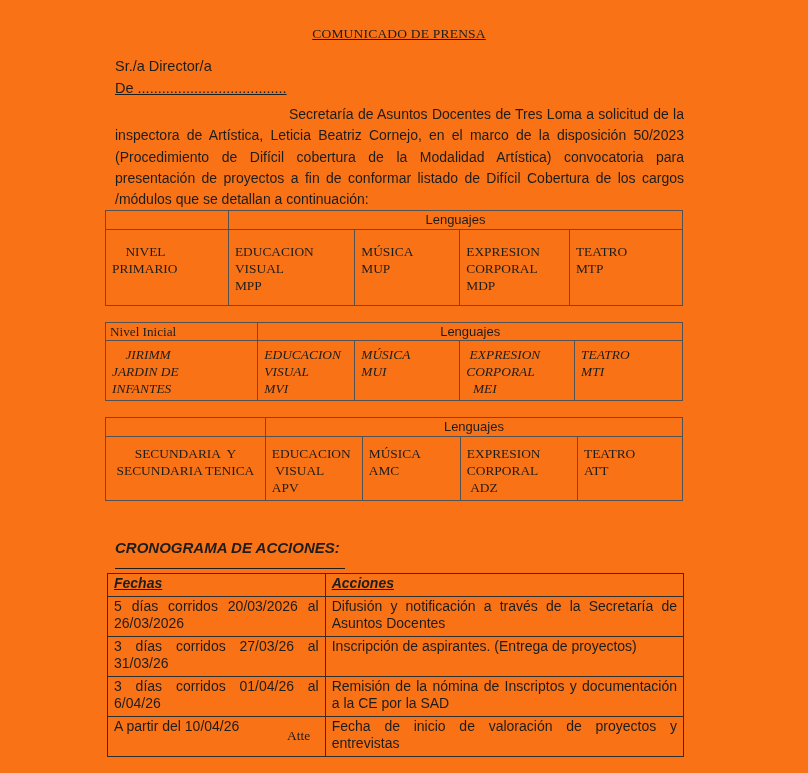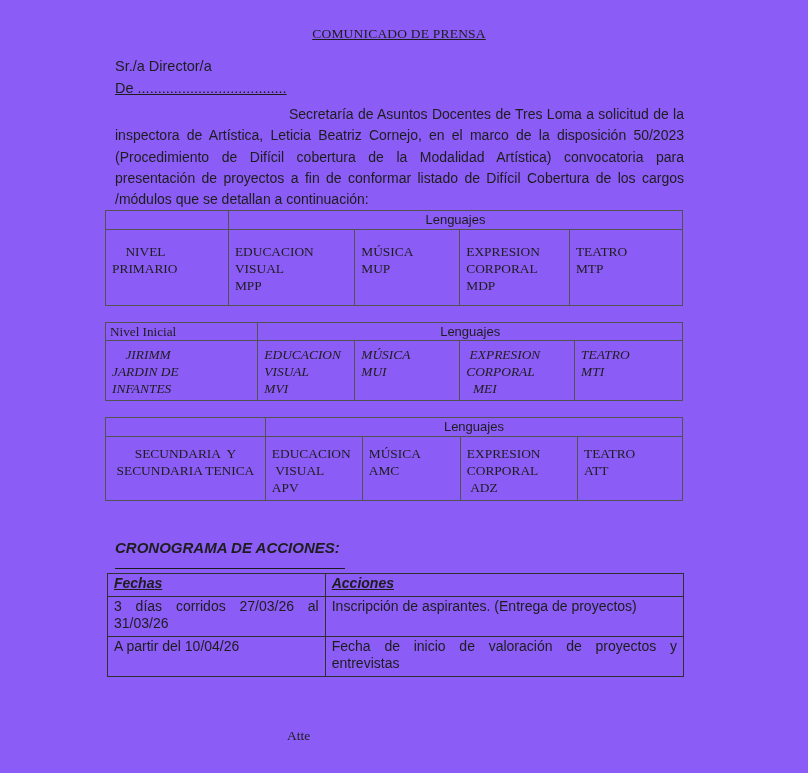--- a/index.html
+++ b/index.html
@@ -1,20 +1,20 @@
 <!DOCTYPE html>
 <html><head>
 <meta charset="utf-8">
 <style>
   html, body { margin: 0; padding: 0; background: #ffffff; }
   .page {
     position: relative;
     width: 808px;
     height: 773px;
-    background: #8b5cf6;
+    background: #f97316;
     font-family: "Liberation Sans", "DejaVu Sans", sans-serif;
     color: #1d1d1d;
     overflow: hidden;
   }
 
   
   .title {
     position: absolute; top: 26px; left: 115px; width: 568px;
     text-align: center;
     font-family: "Liberation Serif", "DejaVu Serif", serif;
@@ -218,24 +218,32 @@
     </colgroup>
     <tbody>
         <tr class="sh-row">
       <td class="sh">
         <span class="u">Fechas</span>
       </td>
       <td class="sh">
         <span class="u">Acciones</span>
       </td>
     </tr>
+    <tr class="r1">
+      <td class="sf">5 días corridos 20/03/2026 al 26/03/2026</td>
+      <td class="sa">Difusión y notificación a través de la Secretaría de Asuntos Docentes</td>
+    </tr>
     <tr class="r2">
       <td class="sf">3 días corridos 27/03/26 al 31/03/26</td>
       <td class="sa">Inscripción de aspirantes. (Entrega de proyectos)</td>
     </tr>
+    <tr class="r3">
+      <td class="sf">3 días corridos 01/04/26 al 6/04/26</td>
+      <td class="sa">Remisión de la nómina de Inscriptos y documentación a la CE por la SAD</td>
+    </tr>
     <tr class="r4">
       <td class="sf">A partir del 10/04/26</td>
       <td class="sa">Fecha de inicio de valoración de proyectos y entrevistas</td>
     </tr>
   </tbody>
     </table>
 
   <div class="atte">Atte</div>
 
 </div>

